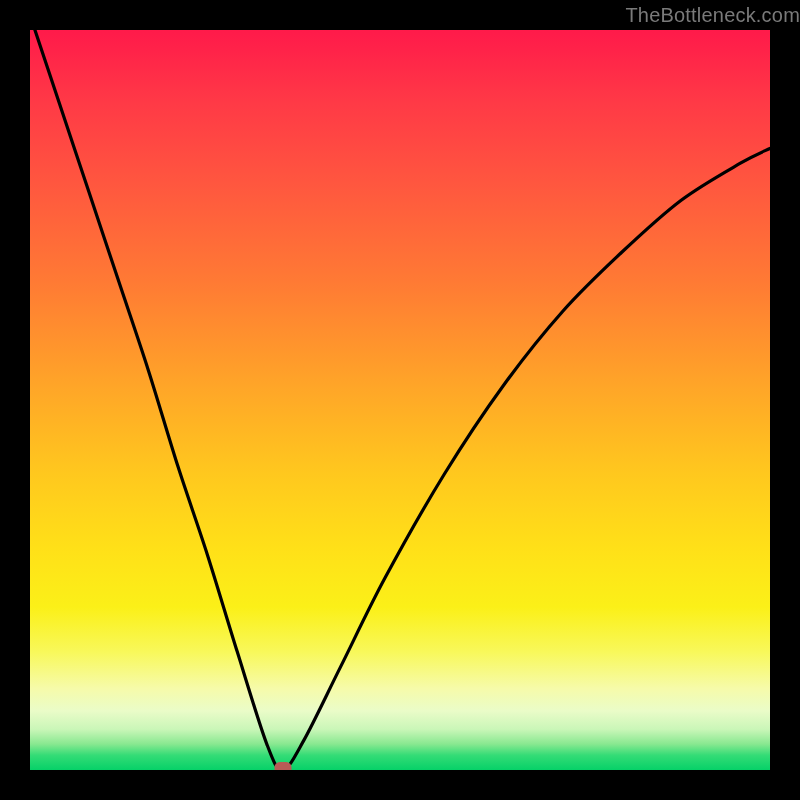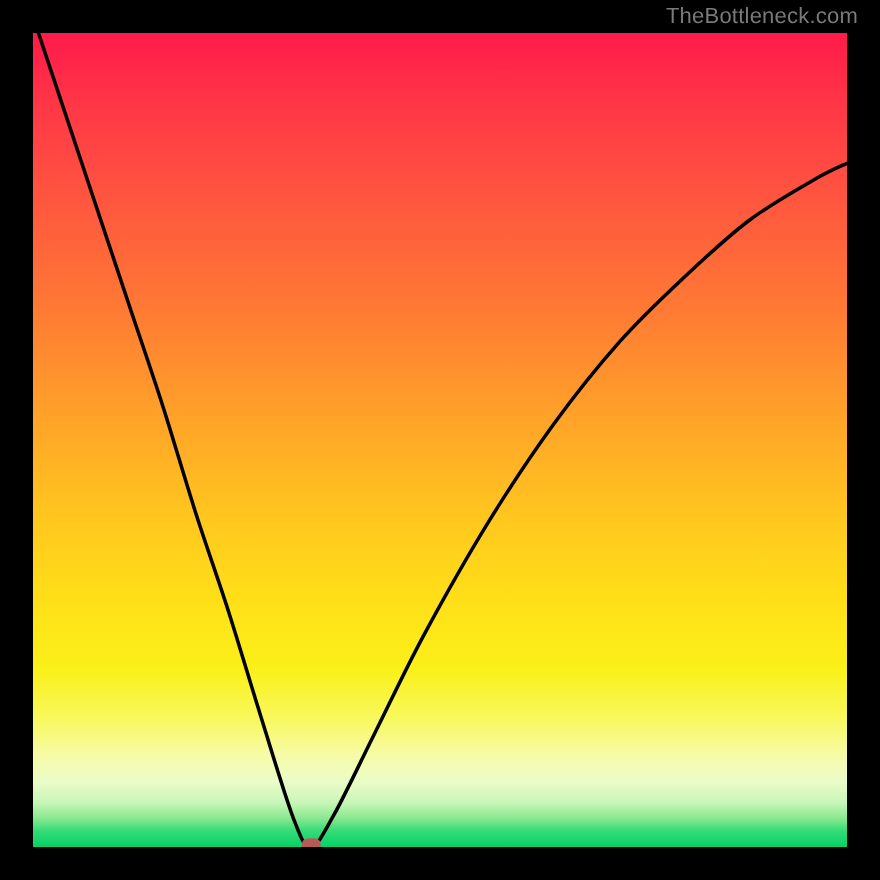--- a/index.html
+++ b/index.html
@@ -57,21 +57,21 @@
     position: absolute;
     width: 17px;
     height: 12px;
     border-radius: 6px / 5px;
     background: #b85b56;
     transform: translate(-50%, -50%);
   }
   .watermark {
     position: absolute;
     top: 4px;
-    right: 20px;
+    right: 0;
     color: #7a7a7a;
     font-size: 20px;
     letter-spacing: 0.2px;
     font-weight: 500;
   }
 </style>
 </head>
 <body>
 
 <div class="frame">

